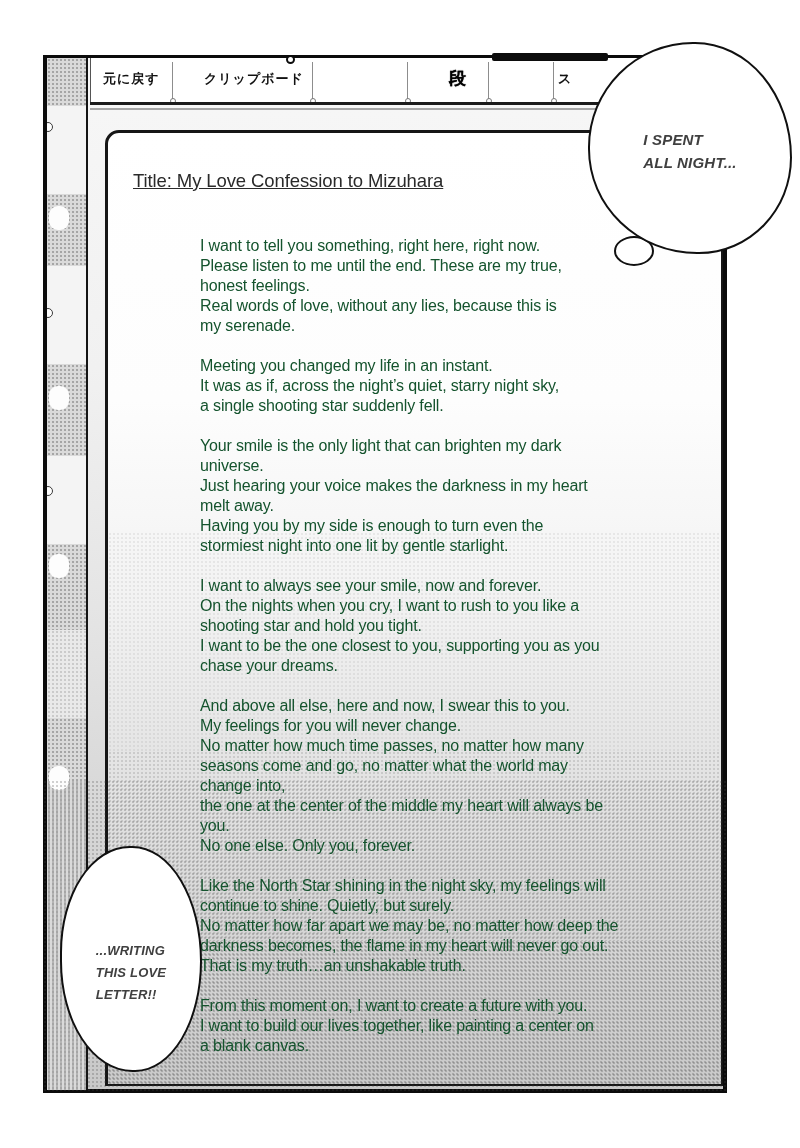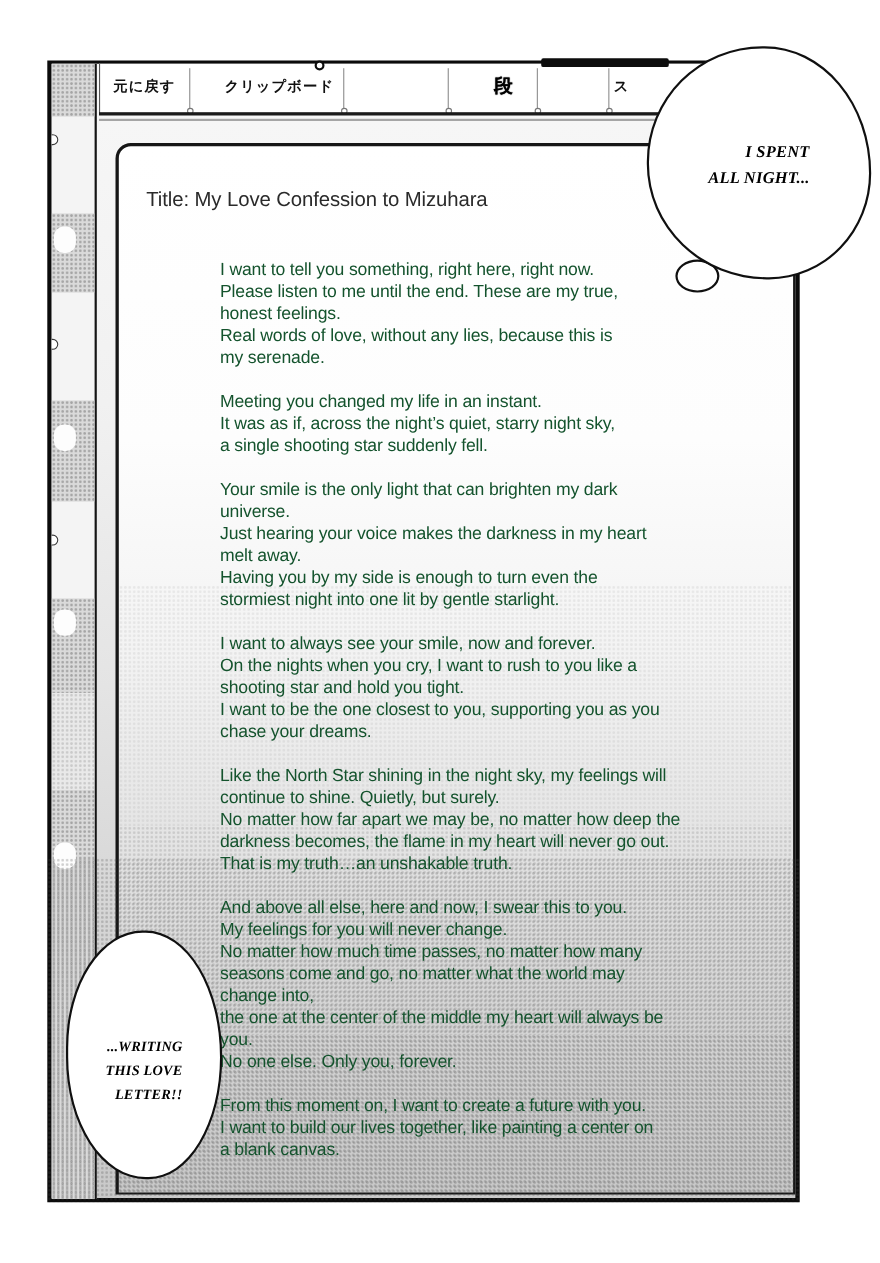--- a/index.html
+++ b/index.html
@@ -49,36 +49,36 @@
         border-radius:14px 2px 0 0;
         background:linear-gradient(180deg,#ffffff 0%,#fdfdfd 28%,#f3f3f3 48%,#e6e6e6 64%,#d8d8d8 80%,#c9c9c9 100%);}
   .pg-dots{position:absolute;left:0;width:100%;
            background-image:radial-gradient(rgba(70,70,70,.30) 1px,transparent 1.35px);
            background-size:4px 4px;}
   .pg-d1{top:42%;height:23%;opacity:.28;}
   .pg-d2{top:65%;height:20%;opacity:.55;}
   .pg-d3{top:85%;height:15%;opacity:.85;}
 
   .doc-title{position:absolute;left:133px;top:170px;font-size:18.5px;color:#2a2a2a;
-             letter-spacing:-.1px;white-space:nowrap;}
+             letter-spacing:-.1px;white-space:nowrap;text-decoration:underline;}
   .letter{position:absolute;left:200px;top:236px;width:505px;font-size:16px;line-height:20px;
           color:#14532d;letter-spacing:-.15px;}
   .para{white-space:pre-line;margin:0 0 20px 0;}
 
   
   .bubble{position:absolute;background:#ffffff;border:2px solid #101010;z-index:6;
           display:flex;align-items:flex-start;justify-content:center;}
   .bubble-tr{left:588px;top:42px;width:200px;height:208px;
              border-radius:52% 48% 46% 54% / 50% 55% 46% 50%;}
   .bubble-bl{left:60px;top:846px;width:138px;height:222px;
              border-radius:50% 50% 48% 52% / 48% 52% 50% 50%;}
   .bubble-lobe{position:absolute;left:614px;top:236px;width:36px;height:26px;background:#fff;
                border:2px solid #101010;border-radius:50%;z-index:5;}
-  .bubble-text{font-family:Liberation Serif, serif;font-weight:700;font-style:italic;
-               text-align:right;color:#000000;white-space:pre-line;}
+  .bubble-text{font-family:Liberation Sans, sans-serif;font-weight:700;font-style:italic;
+               text-align:left;color:#404040;white-space:pre-line;}
   .bubble-tr .bubble-text{margin-top:84px;font-size:15px;line-height:23px;letter-spacing:.2px;}
   .bubble-bl .bubble-text{margin-top:92px;font-size:13px;line-height:22px;letter-spacing:.2px;}
 </style>
 </head>
 <body>
 
 <div id="stage">
 
   <div class="panel"></div>
 
@@ -140,33 +140,33 @@
 universe.
 Just hearing your voice makes the darkness in my heart
 melt away.
 Having you by my side is enough to turn even the
 stormiest night into one lit by gentle starlight.</p>
     <p class="para">I want to always see your smile, now and forever.
 On the nights when you cry, I want to rush to you like a
 shooting star and hold you tight.
 I want to be the one closest to you, supporting you as you
 chase your dreams.</p>
-    <p class="para">Like the North Star shining in the night sky, my feelings will
-continue to shine. Quietly, but surely.
-No matter how far apart we may be, no matter how deep the
-darkness becomes, the flame in my heart will never go out.
-That is my truth…an unshakable truth.</p>
     <p class="para">And above all else, here and now, I swear this to you.
 My feelings for you will never change.
 No matter how much time passes, no matter how many
 seasons come and go, no matter what the world may
 change into,
 the one at the center of the middle my heart will always be
 you.
 No one else. Only you, forever.</p>
+    <p class="para">Like the North Star shining in the night sky, my feelings will
+continue to shine. Quietly, but surely.
+No matter how far apart we may be, no matter how deep the
+darkness becomes, the flame in my heart will never go out.
+That is my truth…an unshakable truth.</p>
     <p class="para">From this moment on, I want to create a future with you.
 I want to build our lives together, like painting a center on
 a blank canvas.</p>
   </div>
 
   <div class="bubble-lobe"></div>
   <div class="bubble bubble-tr">
     <div class="bubble-text">I SPENT
 ALL NIGHT...</div>
   </div>

